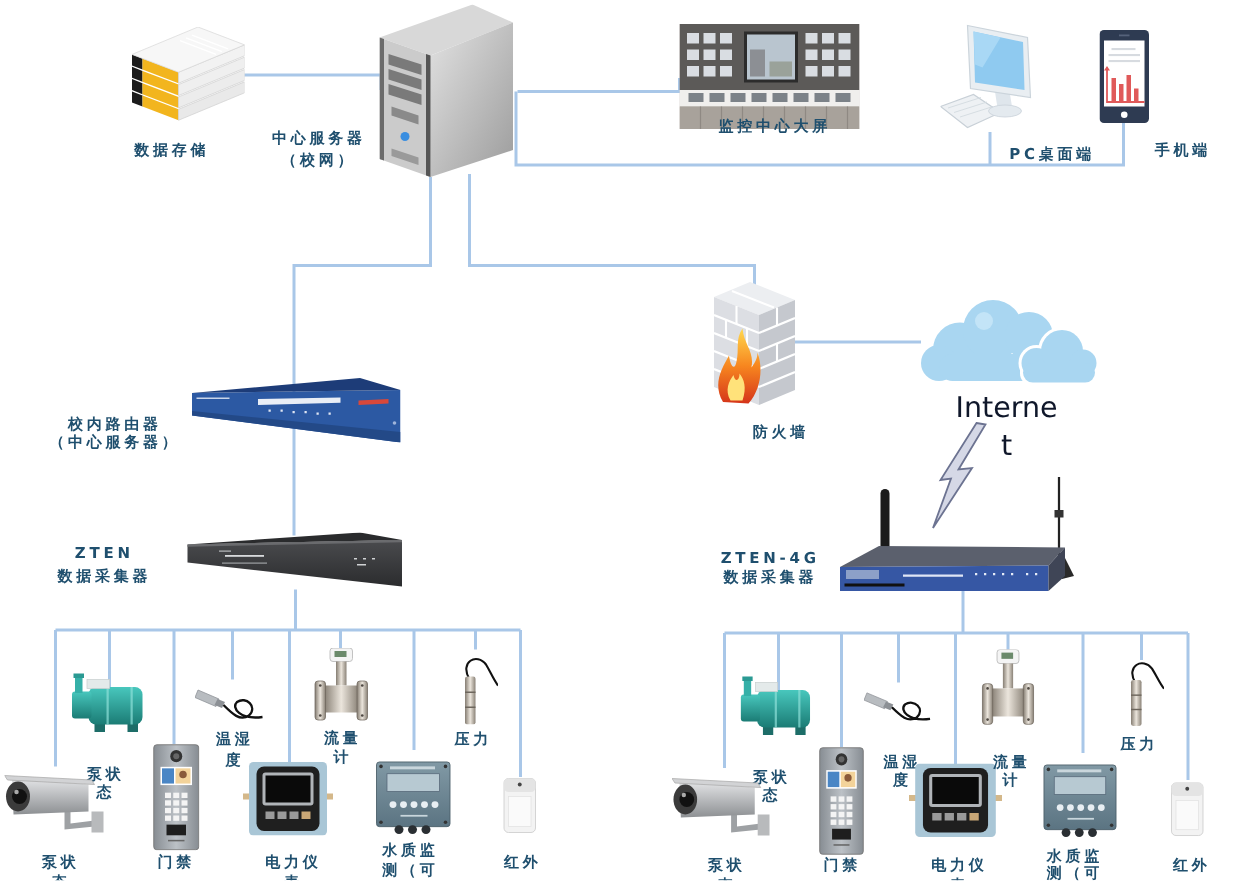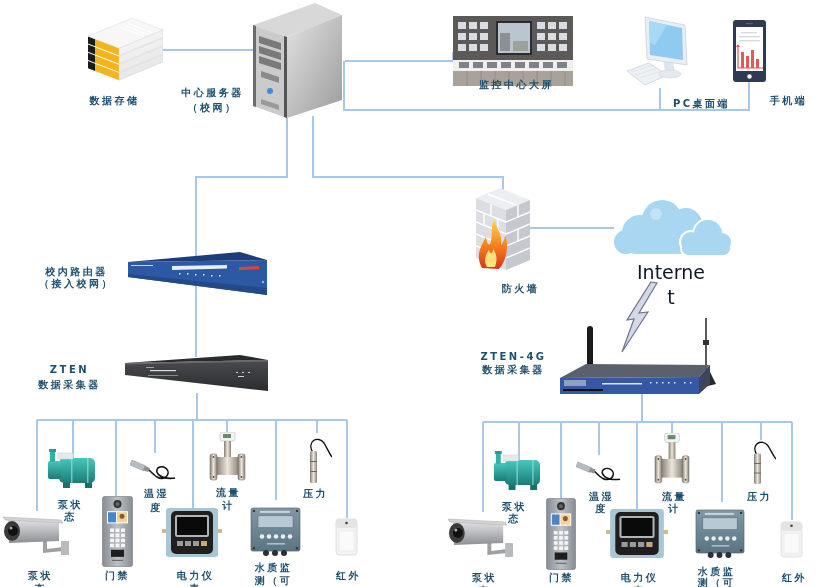--- a/index.html
+++ b/index.html
@@ -5,21 +5,21 @@
   html, body { margin:0; padding:0; background:#ffffff; }
   body { width:827px; height:587px; overflow:hidden; position:relative; font-family:"DejaVu Sans", sans-serif; }
   #canvas { position:absolute; left:0; top:0; width:827px; height:587px; overflow:hidden; background:#ffffff; }
   .links { position:absolute; left:0; top:0; width:827px; height:587px; }
   .links path { fill:none; stroke:#a9c7e8; stroke-width:2; }
   .node { position:absolute; }
   .node > svg { display:block; width:100%; height:100%; overflow:visible; }
   .lbl { position:absolute; width:100px; text-align:center; color:#1f4f6e; font-family:"DejaVu Sans", sans-serif;
          font-size:10px; font-weight:bold; letter-spacing:2.5px; padding-left:2.5px; white-space:nowrap; line-height:13px; }
   .lbl span { display:block; }
-  .lbl.lh12 { line-height:12px; }
+  .lbl.lh12 { line-height:12px;margin-top:12px; }
   .lbl.lh15 { line-height:15px; }
   .inet { position:absolute; left:621px; top:260px; width:100px; text-align:center; color:#0f172a;
           font-family:"DejaVu Sans", sans-serif; font-size:19px; line-height:25px; }
   .inet span { display:block; }
   .defs { position:absolute; width:0; height:0; overflow:hidden; }
 </style>
 </head>
 <body>
 
 <svg class="defs" aria-hidden="true">
@@ -472,21 +472,21 @@
     </div>
   <div class="lbl" style="left:736px;top:94px;">手机端</div>
 
   <div class="node" style="left:127px;top:252px;width:140px;height:43px;">
       <svg>
         <use href="#sym-router"></use>
       </svg>
     </div>
   <div class="lbl lh12" style="left:24px;top:266px;">
     <span>校内路由器</span>
-    <span>（接入校网）</span>
+    <span>（中心服务器）</span>
   </div>
 
   <div class="node" style="left:476px;top:188px;width:54px;height:82px;">
       <svg>
         <use href="#sym-firewall"></use>
       </svg>
     </div>
   <div class="lbl" style="left:468px;top:282px;">防火墙</div>
 
   <div class="node" style="left:612px;top:200px;width:120px;height:57px;">
@@ -507,21 +507,21 @@
   <div class="lbl lh15" style="left:17px;top:362px;">
     <span>ZTEN</span>
     <span>数据采集器</span>
   </div>
 
   <div class="node" style="left:558px;top:318px;width:160px;height:78px;">
       <svg>
         <use href="#sym-collector4g"></use>
       </svg>
     </div>
-  <div class="lbl" style="left:461px;top:350px;">
+  <div class="lbl" style="left:461px;top:366px;">
     <span>ZTEN-4G</span>
     <span>数据采集器</span>
   </div>
 
   <div class="node" style="left:43px;top:448px;width:53px;height:41px;">
       <svg>
         <use href="#sym-pump"></use>
       </svg>
     </div>
   <div class="lbl lh12" style="left:18px;top:499px;">

